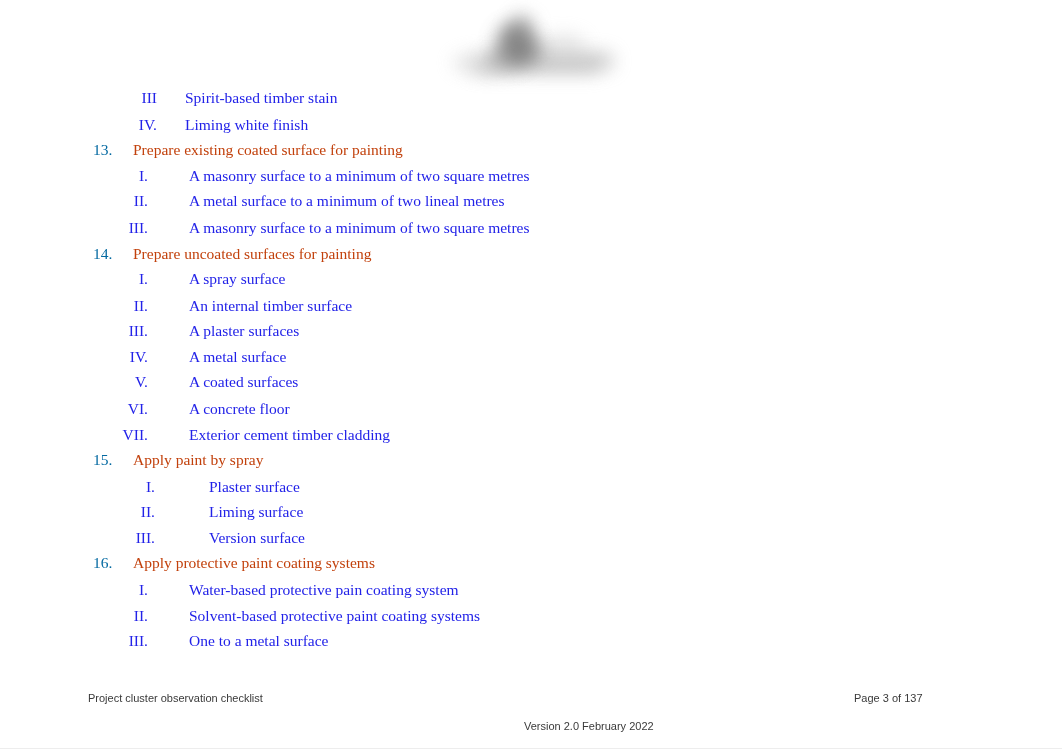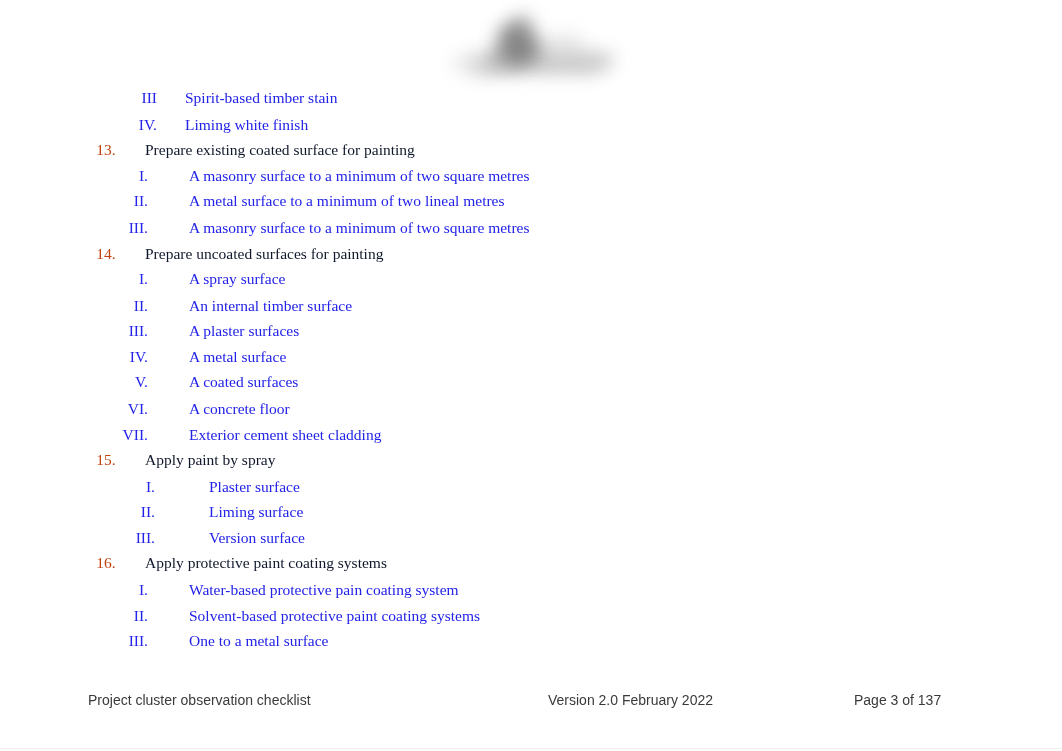--- a/index.html
+++ b/index.html
@@ -59,34 +59,34 @@
     position: absolute;
     white-space: nowrap;
     color: #2222e8;
     font-size: 15.5px;
     line-height: 1;
   }
 
   
   .num-item .num {
     position: absolute;
-    right: 7px;
+    right: 0;
     top: 0;
     width: 40px;
-    text-align: center;
-    color: #c2410c;
+    text-align: left;
+    color: #0369a1;
   }
   .num-item {
     width: 0;
   }
   .num-item .txt {
     position: absolute;
-    left: 12px;
-    top: 0;
-    color: #0f172a;
+    left: 0;
+    top: 0;
+    color: #c2410c;
   }
 
   
   .rom-item { width: 0; }
   .rom-item .rom {
     position: absolute;
     right: 0;
     top: 0;
     width: 46px;
     text-align: right;
@@ -103,30 +103,30 @@
   .rom-item.gap-none .txt { left: 0px; }
 
   
   .footer {
     position: absolute;
     left: 0;
     top: 692px;
     width: 1062px;
     height: 18px;
     font-family: "Liberation Sans", "DejaVu Sans", sans-serif;
-    font-size: 14px;
+    font-size: 11px;
     color: #3a3a3a;
   }
   .footer span {
     position: absolute;
     top: 0;
     white-space: nowrap;
   }
   .footer .f-left   { left: 88px; }
-  .footer .f-center { left: 548px; }
+  .footer .f-center { left: 524px; margin-top: 28px; }
   .footer .f-right  { left: 854px; }
 
   .page-edge {
     position: absolute;
     left: 0;
     top: 748px;
     width: 1062px;
     height: 1px;
     background: #ededed;
   }
@@ -194,21 +194,21 @@
       <div class="line rom-item gap-sm" style="top: 374px; left: 148px;">
         <span class="rom">V.</span>
         <span class="txt">A coated surfaces</span>
       </div>
       <div class="line rom-item gap-sm" style="top: 401px; left: 148px;">
         <span class="rom">VI.</span>
         <span class="txt">A concrete floor</span>
       </div>
       <div class="line rom-item gap-sm" style="top: 427px; left: 148px;">
         <span class="rom">VII.</span>
-        <span class="txt">Exterior cement sheet cladding</span>
+        <span class="txt">Exterior cement timber cladding</span>
       </div>
       <div class="line num-item" style="top: 452px; left: 133px;">
         <span class="num">15.</span>
         <span class="txt">Apply paint by spray</span>
       </div>
       <div class="line rom-item gap-lg" style="top: 479px; left: 155px;">
         <span class="rom">I.</span>
         <span class="txt">Plaster surface</span>
       </div>
       <div class="line rom-item gap-lg" style="top: 504px; left: 155px;">

